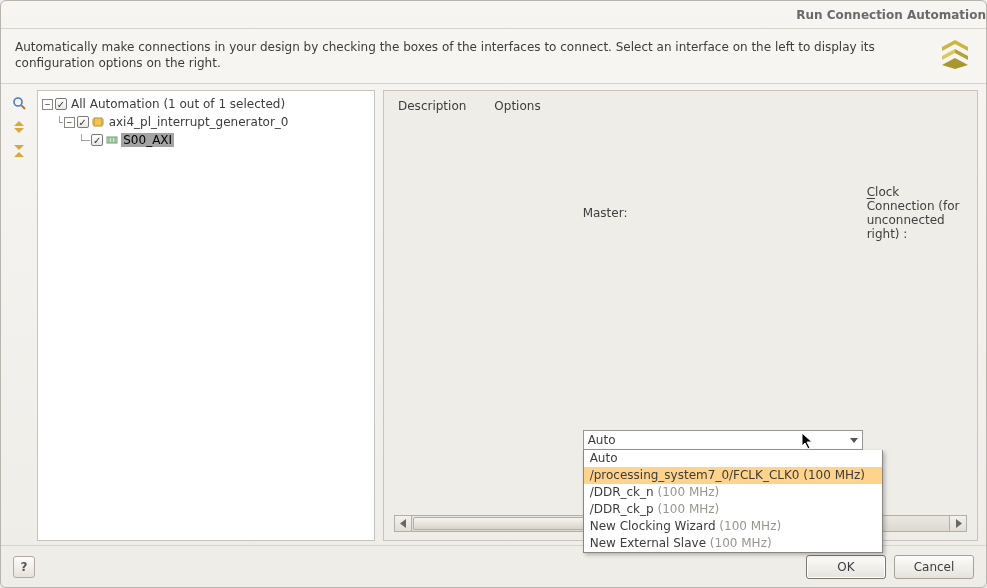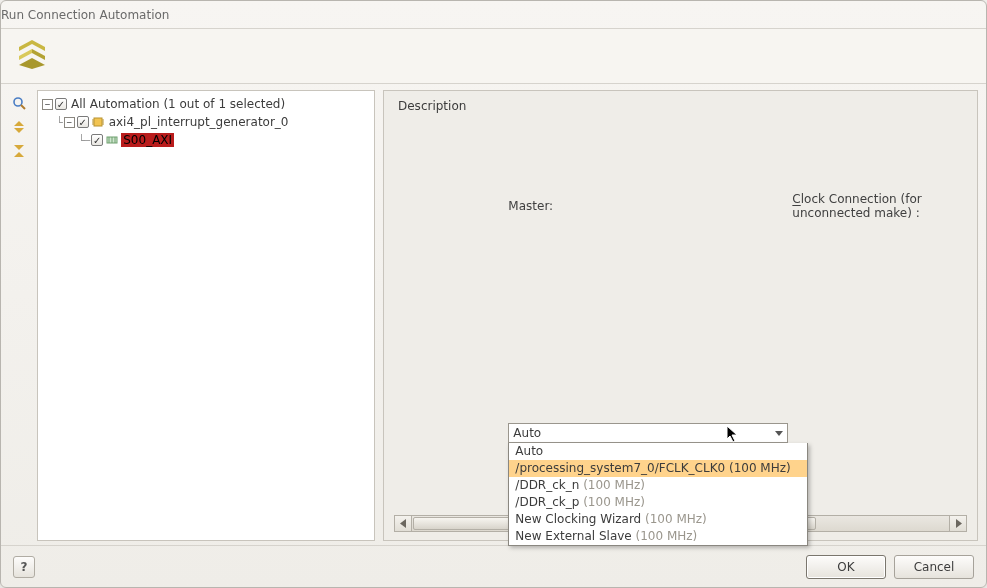--- a/index.html
+++ b/index.html
@@ -1,38 +1,38 @@
 <!DOCTYPE html>
 <html><head>
 <meta charset="utf-8">
 <style>
   html,body{margin:0;padding:0;width:987px;height:588px;font-family:"DejaVu Sans","Liberation Sans",Arial,sans-serif;font-size:12px;color:#3c3c3c;background:#f5f3f0;overflow:hidden}
   *{box-sizing:border-box}
   .window{width:987px;height:588px;border:1px solid #b8b5af;border-radius:6px;background:linear-gradient(#f7f5f2,#efede8);display:flex;flex-direction:column;box-shadow:0 2px 8px rgba(0,0,0,.15)}
-  .titlebar{height:28px;line-height:28px;text-align:left;font-weight:normal;color:#6a6a6a;border-bottom:1px solid #d6d3cd;border-top-left-radius:6px;border-top-right-radius:6px}
+  .titlebar{height:28px;line-height:28px;text-align:right;font-weight:bold;color:#6a6a6a;border-bottom:1px solid #d6d3cd;border-top-left-radius:6px;border-top-right-radius:6px}
   .intro{padding:10px 14px 12px 14px;display:flex;align-items:flex-start;gap:10px;border-bottom:1px solid #d6d3cd;background:#f7f5f1}
   .intro .text{flex:1;line-height:1.35;color:#3c3c3c}
   .intro .logo{width:34px;height:34px;margin-top:-2px}
   .logo svg{width:34px;height:34px}
   .body{flex:1;display:flex;gap:8px;padding:6px 8px 4px 8px;min-height:0}
   .toolbar{width:20px;display:flex;flex-direction:column;align-items:center;gap:6px;padding-top:4px}
   .tool-btn{width:18px;height:18px;border:1px solid transparent;border-radius:2px;display:flex;align-items:center;justify-content:center;cursor:default}
   .tool-btn svg{width:14px;height:14px}
   .tree-pane{width:338px;border:1px solid #c8c4bc;background:#fff;box-shadow:inset 0 0 0 1px #fff;padding:4px 4px;overflow:auto}
   .row{display:flex;align-items:center;gap:2px;height:18px;white-space:nowrap}
   .row.depth0{padding-left:0}
   .row.depth1{padding-left:14px}
   .row.depth2{padding-left:36px}
   .lvlconn{color:#9a9a9a;font-family:monospace;font-size:11px;letter-spacing:-1px}
   .toggle{width:11px;height:11px;border:1px solid #8a8780;background:#fff;display:inline-flex;align-items:center;justify-content:center;font-size:9px;line-height:1;font-family:monospace;color:#444;cursor:default}
   .chk{width:12px;height:12px;border:1px solid #7a7a7a;background:linear-gradient(#fff,#e9e7e2);display:inline-flex;align-items:center;justify-content:center;font-size:10px;color:#333;cursor:default;border-radius:2px}
   .chk .mark{display:block}
   .tree-icon{width:14px;height:12px;display:inline-flex;align-items:center;justify-content:center}
   .tree-label{padding:0 2px}
-  .tree-label.sel{background:#b91c1c;color:#000}
+  .tree-label.sel{background:#a3a3a3;color:#000}
   .detail-pane{flex:1;border:1px solid #c8c4bc;background:#efede8;display:flex;min-width:0;position:relative}
   .section{padding:8px 14px 4px 14px}
   .section-title{color:#3c3c3c;margin-bottom:4px}
   .desc-text{padding:2px 14px 10px 28px;line-height:1.4}
   .options-grid{display:grid;grid-template-columns:280px 1fr;row-gap:10px;column-gap:4px;padding:4px 14px 0 28px;align-items:center}
   .option-label{color:#404040}
   .underline{-webkit-text-decoration-line:underline;text-decoration-line:underline;text-decoration-style:solid;text-decoration-thickness:1px;text-underline-offset:2px}
   .master-val{color:#3c3c3c;border-bottom:1px solid #a6a29a;padding:2px 2px 3px 2px}
   .combo{position:relative}
   .combo-field{height:20px;border:1px solid #9a968d;background:#fff;display:flex;align-items:center;padding:0 4px;justify-content:space-between;cursor:default}
@@ -57,20 +57,21 @@
   .cursor-arrow{position:absolute;width:14px;height:18px;z-index:20;pointer-events:none}
   .cursor-arrow svg{width:14px;height:18px}
 </style>
 </head>
 <body>
 
 <div class="window">
   <div class="titlebar">Run Connection Automation</div>
 
   <div class="intro">
+    <div class="text">Automatically make connections in your design by checking the boxes of the interfaces to connect. Select an interface on the left to display its configuration options on the right.</div>
     <div class="logo">
       <svg viewBox="0 0 34 34">
           <g fill="#c9b742">
             <polygon points="17,3 30,10 30,14 17,7"></polygon>
             <polygon points="4,10 17,3 17,7 4,14"></polygon>
             <polygon fill="#b3a234" points="17,12 30,19 30,23 17,16"></polygon>
             <polygon fill="#d9c95a" points="4,19 17,12 17,16 4,23"></polygon>
             <polygon fill="#a8972c" points="17,21 30,28 17,32 4,28"></polygon>
           </g>
         </svg>
@@ -144,24 +145,27 @@
           <span class="tree-label sel">S00_AXI</span>
         </div>
       </div>
     </div>
 
     <div class="detail-pane">
       <div class="section">
         <div class="section-title">Description</div>
       </div>
 
+      <div class="section">
+        <div class="section-title">Options</div>
+      </div>
       <div class="options-grid">
         <div class="option-label">Master:</div>
 
-        <div class="option-label"><span class="underline">C</span><span>lock Connection (for unconnected make) :</span></div>
+        <div class="option-label"><span class="underline">C</span><span>lock Connection (for unconnected right) :</span></div>
         <div class="combo">
           <div class="combo-field">
             <span>Auto</span>
             <span class="caret"></span>
           </div>
           <div class="dropdown">
             <div class="dd-item"><span>Auto</span></div>
             <div class="dd-item hl"><span>/processing_system7_0/FCLK_CLK0 (100 MHz)</span></div>
             <div class="dd-item"><span>/DDR_ck_n </span><span class="muted">(100 MHz)</span></div>
             <div class="dd-item"><span>/DDR_ck_p </span><span class="muted">(100 MHz)</span></div>

